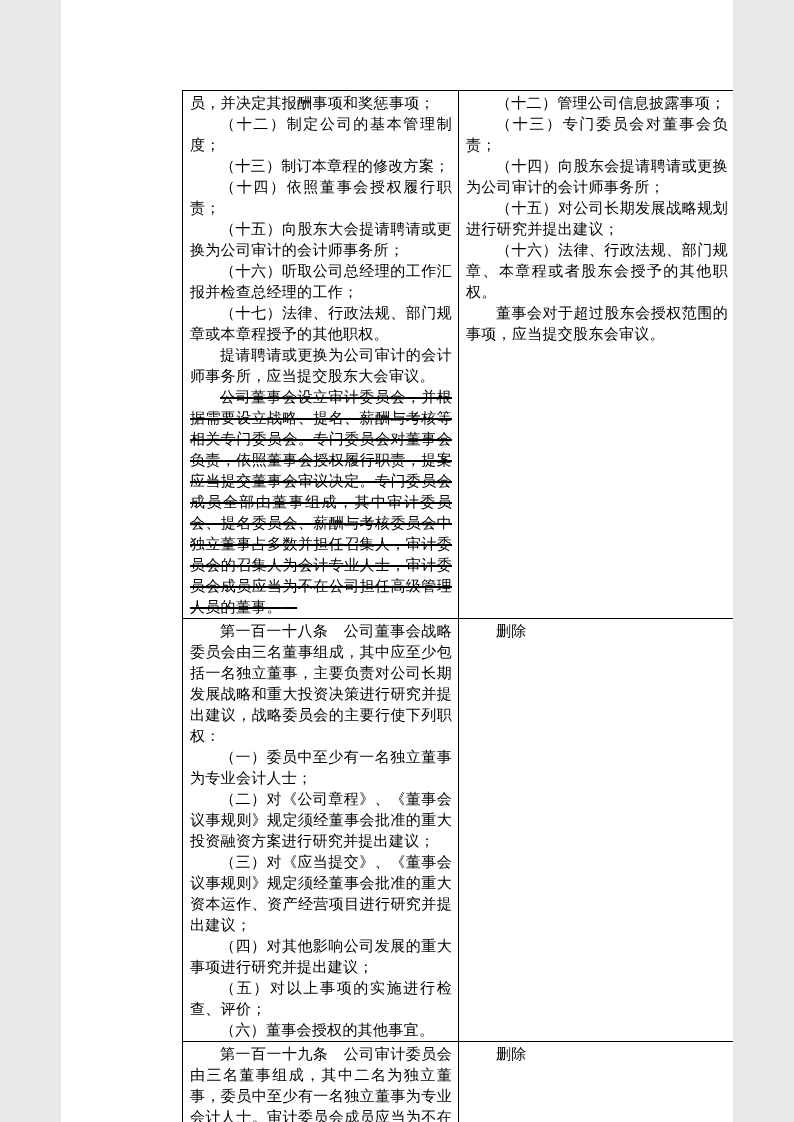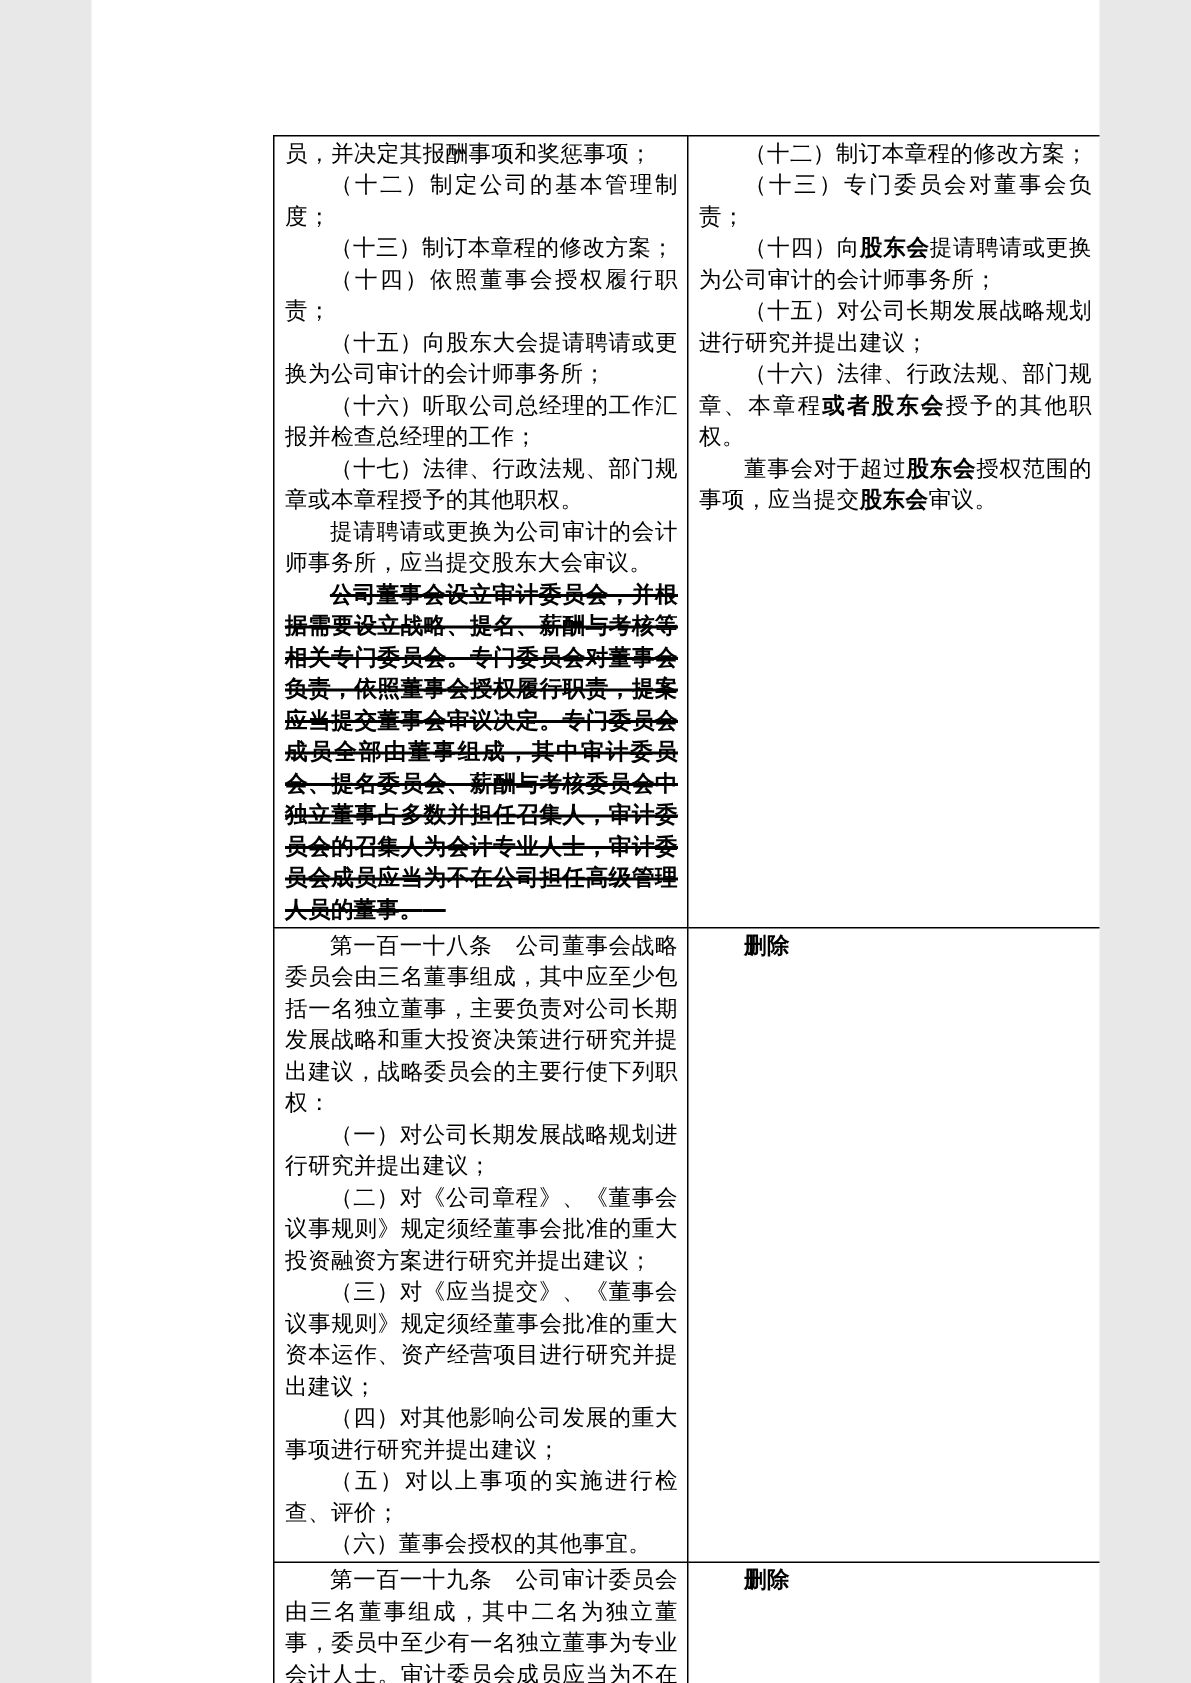--- a/index.html
+++ b/index.html
@@ -33,21 +33,21 @@
   .cmp-table tr:nth-child(2) td { height: 378px; }
   .cmp-table tr:nth-child(3) td { height: 84px; }
   .cmp-table p {
     font-size: 15px;
     line-height: 21px;
     text-align: justify;
     text-indent: 2em;
     letter-spacing: 0.3px;
   }
   .cmp-table p.no-indent { text-indent: 0; }
-  .run-bold { font-weight: bold; }
+  .run-bold { font-weight: normal; }
   .run-strike { text-decoration: line-through; text-decoration-thickness: 1.5px; }
 </style>
 </head>
 <body>
 
 <div class="page">
   <table class="cmp-table">
     <tbody>
         <tr>
           <td>
@@ -55,32 +55,32 @@
             <p><span>（十二）制定公司的基本管理制度；</span></p>
             <p><span>（十三）制订本章程的修改方案；</span></p>
             <p><span>（十四）依照董事会授权履行职责；</span></p>
             <p><span>（十五）向股东大会提请聘请或更换为公司审计的会计师事务所；</span></p>
             <p><span>（十六）听取公司总经理的工作汇报并检查总经理的工作；</span></p>
             <p><span>（十七）法律、行政法规、部门规章或本章程授予的其他职权。</span></p>
             <p><span>提请聘请或更换为公司审计的会计师事务所，应当提交股东大会审议。</span></p>
             <p><span class="run-bold run-strike">公司董事会设立审计委员会，并根据需要设立战略、提名、薪酬与考核等相关专门委员会。专门委员会对董事会负责，依照董事会授权履行职责，提案应当提交董事会审议决定。专门委员会成员全部由董事组成，其中审计委员会、提名委员会、薪酬与考核委员会中独立董事占多数并担任召集人，审计委员会的召集人为会计专业人士，审计委员会成员应当为不在公司担任高级管理人员的董事。</span><span class="run-strike">　</span></p>
           </td>
           <td>
-            <p><span>（十二）制订本章程的修改方案；</span></p>
+            <p><span>（十二）管理公司信息披露事项；</span></p>
             <p><span>（十三）专门委员会对董事会负责；</span></p>
             <p><span>（十四）向</span><span class="run-bold">股东会</span><span>提请聘请或更换为公司审计的会计师事务所；</span></p>
             <p><span>（十五）对公司长期发展战略规划进行研究并提出建议；</span></p>
             <p><span>（十六）法律、行政法规、部门规章、本章程</span><span class="run-bold">或者股东会</span><span>授予的其他职权。</span></p>
             <p><span>董事会对于超过</span><span class="run-bold">股东会</span><span>授权范围的事项，应当提交</span><span class="run-bold">股东会</span><span>审议。</span></p>
           </td>
         </tr>
         <tr>
           <td>
             <p><span>第一百一十八条　公司董事会战略委员会由三名董事组成，其中应至少包括一名独立董事，主要负责对公司长期发展战略和重大投资决策进行研究并提出建议，战略委员会的主要行使下列职权：</span></p>
-            <p><span>（一）对公司长期发展战略规划进行研究并提出建议；</span></p>
+            <p><span>（一）委员中至少有一名独立董事为专业会计人士；</span></p>
             <p><span>（二）对《公司章程》、《董事会议事规则》规定须经董事会批准的重大投资融资方案进行研究并提出建议；</span></p>
             <p><span>（三）对《应当提交》、《董事会议事规则》规定须经董事会批准的重大资本运作、资产经营项目进行研究并提出建议；</span></p>
             <p><span>（四）对其他影响公司发展的重大事项进行研究并提出建议；</span></p>
             <p><span>（五）对以上事项的实施进行检查、评价；</span></p>
             <p><span>（六）董事会授权的其他事宜。</span></p>
           </td>
           <td>
             <p><span class="run-bold">删除</span></p>
           </td>
         </tr>

